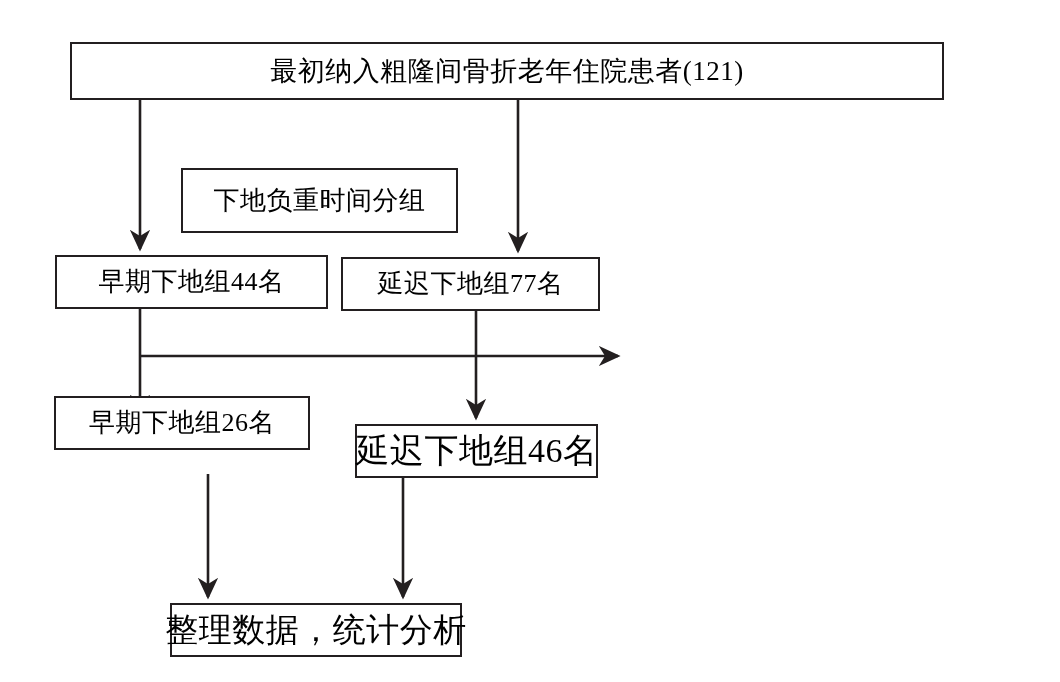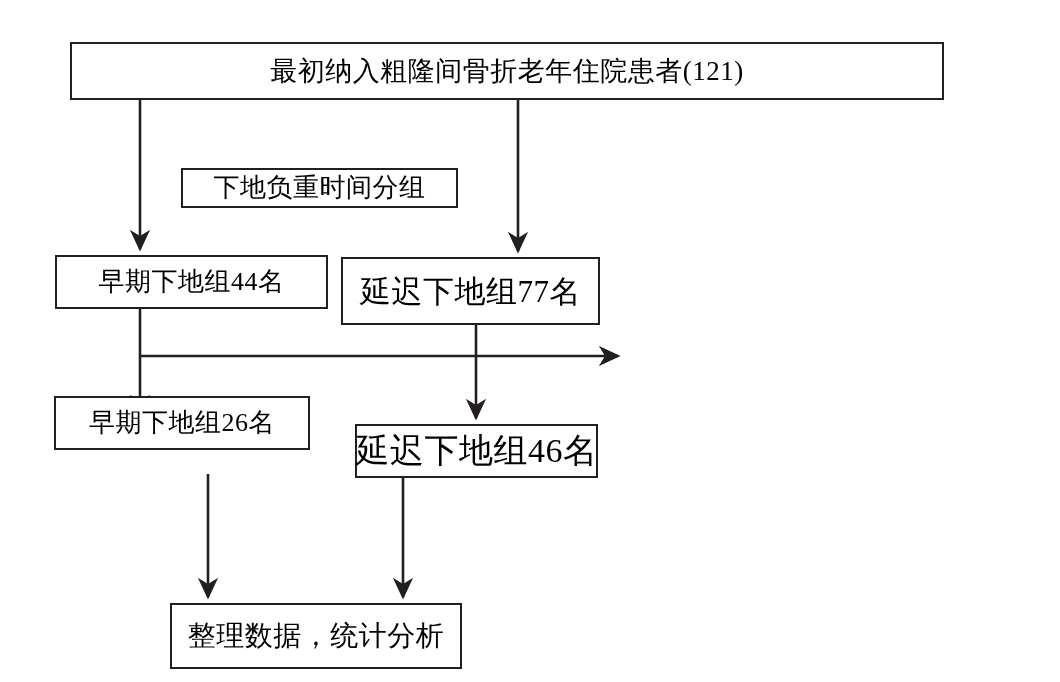--- a/index.html
+++ b/index.html
@@ -39,42 +39,42 @@
   .node-text {
     display: block;
     letter-spacing: 0.5px;
   }
   
   #node-enrolled {
     left: 70px;  top: 42px;  width: 874px;  height: 58px;
     font-size: 27px;
   }
   #node-grouping-label {
-    left: 181px; top: 168px; width: 277px; height: 40px;
+    left: 181px; top: 168px; width: 277px; height: 65px;
     font-size: 26px;
   }
   #node-early-44 {
     left: 55px;  top: 255px; width: 273px; height: 54px;
     font-size: 26px;
   }
   #node-delayed-77 {
-    left: 341px; top: 257px; width: 259px; height: 68px;
-    font-size: 31px;
+    left: 341px; top: 257px; width: 259px; height: 54px;
+    font-size: 26px;
   }
   #node-early-26 {
     left: 54px;  top: 396px; width: 256px; height: 54px;
     font-size: 26px;
   }
   #node-delayed-46 {
     left: 355px; top: 424px; width: 243px; height: 54px;
     font-size: 34px;
   }
   #node-analysis {
-    left: 170px; top: 603px; width: 292px; height: 66px;
-    font-size: 28px;
+    left: 170px; top: 603px; width: 292px; height: 54px;
+    font-size: 33px;
   }
   #node-exclusions {
     left: 624px; top: 185px; width: 388px; height: 409px;
     display: block;
     padding: 30px 10px 10px 12px;
     font-size: 25px;
   }
   #node-exclusions .excl-list {
     margin: 0;
     padding: 0;

